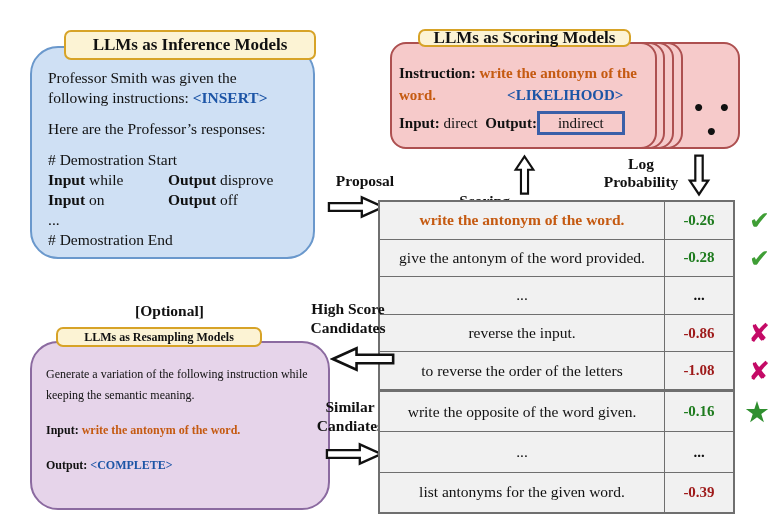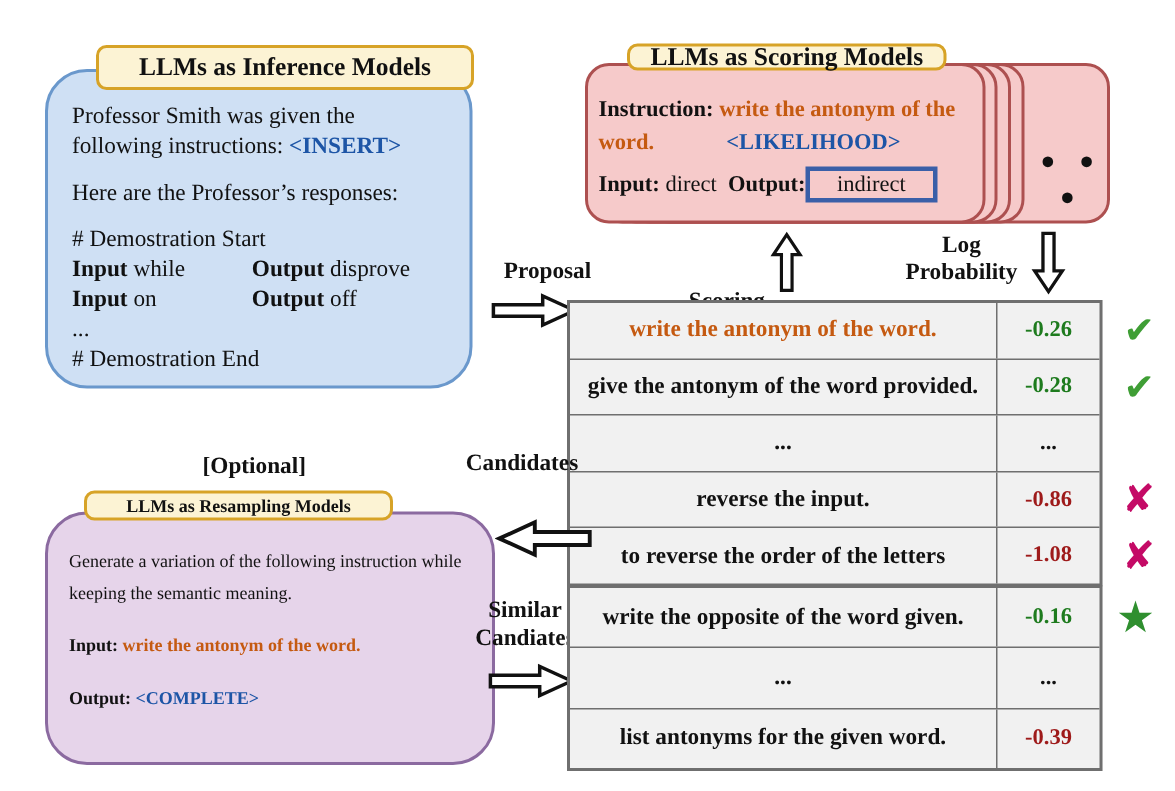--- a/index.html
+++ b/index.html
@@ -26,37 +26,37 @@
 
   
   .tok-blue  { color:var(--token-blue,#1d55a6); font-weight:bold; }
   .txt-orange{ color:var(--accent-orange,#c55a11); font-weight:bold; }
 
   #inference-content { left:48px; top:68px; width:252px; font-size:15.5px; line-height:20px; }
   #inference-content .block { margin-bottom:11px; }
   .demo-col1 { display:inline-block; width:116px; }
 
   #scoring-content { left:399px; top:62px; width:252px; font-size:15px; line-height:22px; font-weight:bold; }
-  .sline2 { display:flex; }
+  .sline2 { display:flex;gap:23px; }
   .likelihood { margin-left:48px; }
   .boxed { border:3px solid #3a5fa8; padding:0 18px; display:inline-block; line-height:18px; font-weight:normal; }
   .val { font-weight:normal; }
   #stack-dots { left:688px; top:96px; width:50px; text-align:center; font-family:"DejaVu Sans",sans-serif;
     font-size:20px; font-weight:bold; letter-spacing:3px; z-index:5; }
 
   
   .flow-label { font-weight:bold; font-size:15.5px; line-height:19px; text-align:center; color:#111; }
 
   
   .stable { background:var(--table-bg,#f1f1f1); border:2px solid var(--table-border,#6f6f6f); }
   .trow { position:relative; display:flex; border-bottom:1.5px solid var(--table-border,#6f6f6f); }
   .trow:last-child { border-bottom:none; }
   #score-table .trow { height:36.6px; }
   #similar-table .trow { height:39.4px; }
-  .tcell { display:flex; align-items:center; justify-content:center; box-sizing:border-box;font-weight:bold; }
+  .tcell { display:flex; align-items:center; justify-content:center; box-sizing:border-box; }
   .tcell.text { width:285px; border-right:1.5px solid var(--table-border,#6f6f6f); font-size:15.5px; text-align:center; padding:0 6px; }
   .tcell.score { flex:1; font-weight:bold; font-size:15px; }
   .score-pos { color:var(--score-green,#1e7b1e); }
   .score-neg { color:var(--score-red,#9e1a1a); }
   .row-hl .tcell.text { color:var(--accent-orange,#c55a11); font-weight:bold; }
 
   .mark { position:absolute; right:-37px; top:50%; transform:translateY(-50%);
     font-family:"DejaVu Sans",sans-serif; font-weight:bold; font-size:25px; line-height:1; }
   .mark.check { color:var(--check-green,#3f9e35); }
   .mark.cross { color:var(--cross-crimson,#c40a66); font-size:26px; }
@@ -166,20 +166,21 @@
       <div class="mark cross">✘</div>
     </div>
     <div class="trow">
       <div class="tcell text">to reverse the order of the letters</div>
       <div class="tcell score score-neg">-1.08</div>
       <div class="mark cross">✘</div>
     </div>
   </div>
 
   <div class="abs flow-label" style="left:296px; top:299px; width:104px;">
+    <div>High Score</div>
     <div>Candidates</div>
   </div>
   <div class="abs" style="left:330px; top:345px;">
     <svg class="arrow" width="66" height="28" viewBox="0 0 60 26">
       <path d="M58 9 H24 V3 L2 13 L24 23 V17 H58 Z" fill="#ffffff" stroke="#111" stroke-width="2.4"></path>
     </svg>
   </div>
 
   <div class="abs flow-label" style="left:62px; top:301px; width:215px;">[Optional]</div>
   <div class="abs model-box" id="resampling-box"></div>

